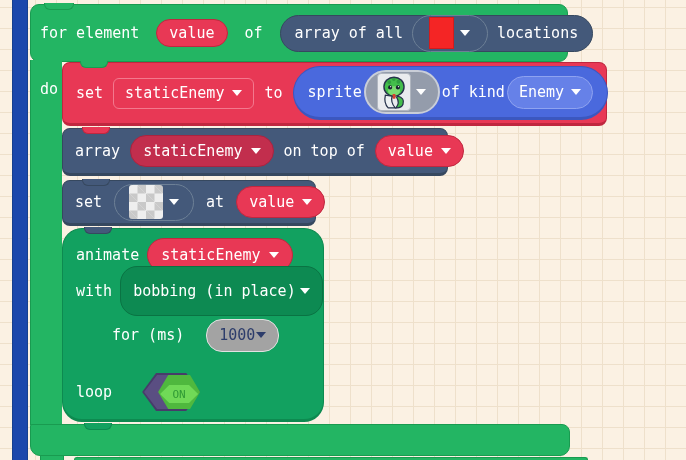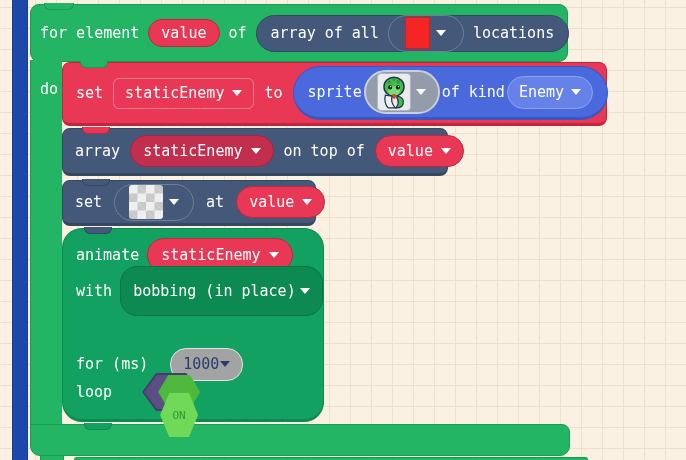--- a/index.html
+++ b/index.html
@@ -17,21 +17,21 @@
   .lbl{white-space:nowrap;}
   .abs{position:absolute;}
   
   .tri{width:0;height:0;border-left:5px solid transparent;border-right:5px solid transparent;border-top:6px solid #fff;flex:0 0 auto;}
   .tri.dark{border-top-color:var(--white-pill-text,#2d3d6b);}
   
   .blue-bar{left:12px;top:0;width:16px;height:460px;background:var(--blue-bar);border-left:1.5px solid #16408f;border-right:1.5px solid #16408f;}
   
   .loop-top{left:30px;top:4px;width:538px;height:58px;background:var(--loop-green);
     border:1.5px solid var(--loop-green-dark);border-radius:9px;
-    display:flex;align-items:center;padding-left:9px;gap:9px;text-align:right;}
+    display:flex;align-items:center;padding-left:9px;gap:17px;text-align:right;}
   .loop-col{left:30px;top:60px;width:32px;height:365px;background:var(--loop-green);
     border-left:1.5px solid var(--loop-green-dark);}
   .loop-bottom{left:30px;top:424px;width:540px;height:32px;background:var(--loop-green);
     border:1.5px solid var(--loop-green-dark);border-radius:2px 8px 10px 10px;}
   .do-lbl{left:40px;top:80px;}
   
   .tab{height:7px;width:28px;border-style:solid;border-width:0 1.5px 1.5px 1.5px;border-radius:0 0 6px 6px;z-index:5;}
   .tab.green{background:var(--loop-green);border-color:var(--loop-green-dark);}
   .tab.red{background:var(--red);border-color:var(--red-dark);}
   .tab.slate{background:var(--slate);border-color:var(--slate-dark);}
@@ -77,21 +77,21 @@
   .anim-row{position:absolute;left:0;width:100%;display:flex;align-items:center;padding-left:13px;gap:8px;}
   .pill.bigred{height:34px;border-radius:17px;background:var(--red);border:1.5px solid var(--red-dark);padding:0 13px;}
   .pill.dgreenp{height:50px;border-radius:17px;background:var(--dropdown-green);border:1.5px solid var(--dropdown-green-dark);padding:0 12px;gap:4px;}
   .pill.whitep{height:33px;border-radius:16px;background:#a3a3a3;border:1.5px solid #e2e2e2;padding:0 12px;gap:1px;color:var(--white-pill-text);margin-left:14px;}
   
   .toggle{position:relative;width:58px;height:38px;margin-left:22px;flex:0 0 auto;}
   .hex{position:absolute;clip-path:polygon(24% 0,76% 0,100% 50%,76% 100%,24% 100%,0 50%);}
   .hex.p-out{left:0;top:0;width:58px;height:38px;background:var(--toggle-purple-dark);}
   .hex.p-in{left:2px;top:2px;width:54px;height:34px;background:var(--toggle-purple);}
   .hex.g-out{left:16px;top:2px;width:42px;height:34px;background:var(--toggle-on-border);}
-  .hex.g-in{left:18px;top:20px;width:38px;height:44px;background:var(--toggle-on-green);
+  .hex.g-in{left:18px;top:12px;width:38px;height:18px;background:var(--toggle-on-green);
     display:flex;align-items:center;justify-content:center;font-size:11px;color:var(--toggle-on-text);}
   .next-strip{left:74px;top:457px;width:514px;height:3px;background:var(--loop-green);
     border:1.5px solid var(--loop-green-dark);border-bottom:none;border-radius:8px 8px 0 0;}
   .bottom-tab{left:40px;top:456px;width:24px;height:4px;background:var(--loop-green);
     border-left:1.5px solid var(--loop-green-dark);border-right:1.5px solid var(--loop-green-dark);}
 </style>
 </head>
 <body>
 
 <div class="stage">
@@ -189,21 +189,21 @@
         <span class="tri"></span>
       </div>
     </div>
     <div class="anim-row" style="top:40px;height:44px;">
       <span class="lbl">with</span>
       <div class="pill dgreenp">
         <span>bobbing (in place)</span>
         <span class="tri"></span>
       </div>
     </div>
-    <div class="anim-row" style="top:114px;height:42px;">
+    <div class="anim-row" style="top:85px;height:42px;margin-left:36px;">
       <span class="lbl">for (ms)</span>
       <div class="pill whitep">
         <span>1000</span>
         <span class="tri dark"></span>
       </div>
     </div>
     <div class="anim-row" style="top:140px;height:46px;">
       <span class="lbl">loop</span>
       <div class="toggle">
         <div class="hex p-out"></div>

